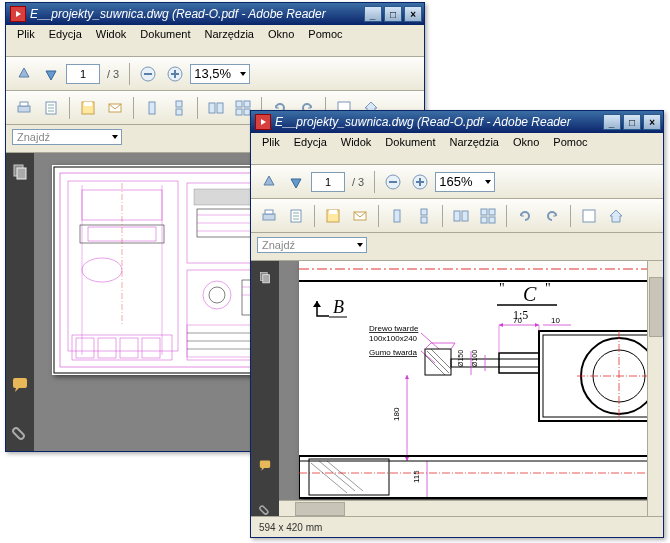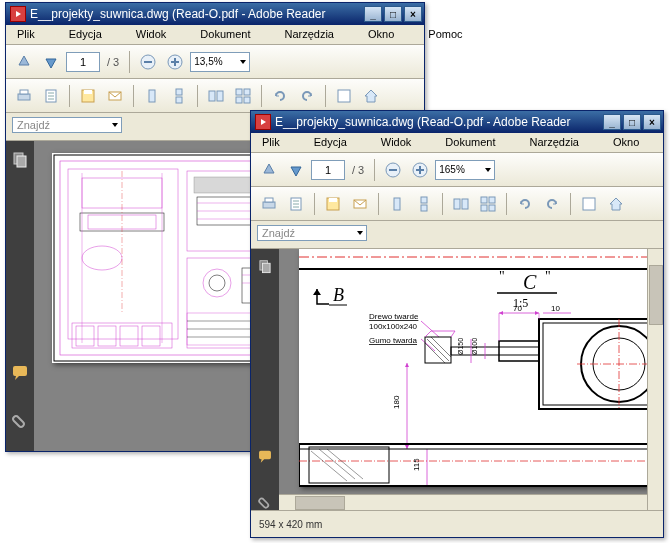--- a/index.html
+++ b/index.html
@@ -1,42 +1,42 @@
 <!DOCTYPE html>
 <html><head>
 <meta charset="utf-8">
 <style>
   * { box-sizing: border-box; margin: 0; padding: 0; }
   body { font-family: Tahoma, sans-serif; font-size: 11px; background: #fff; width: 670px; height: 543px; position: relative; overflow: hidden; }
   .window { position: absolute; background: #ece9d8; border: 1px solid #0a246a; box-shadow: 2px 2px 4px rgba(0,0,0,0.3); display: flex; flex-direction: column; }
-  .titlebar { background: linear-gradient(to bottom, #3b6ea5, #0a246a); color: #fff; display: flex; align-items: center; height: 22px; padding: 0 2px 0 4px; font-size: 12px; }
+  .titlebar { background: linear-gradient(to bottom, #3b6ea5, #0a246a); color: #fff; display: flex; align-items: center; height: 22px; padding: 0 2px 0 4px; font-size: 12px; font-style: italic; }
   .titlebar-icon { width: 16px; height: 16px; background: #d84040; border: 1px solid #900; margin-right: 4px; display: flex; align-items: center; justify-content: center; }
   .titlebar-icon::after { content: ""; width: 0; height: 0; border-left: 5px solid #fff; border-top: 3px solid transparent; border-bottom: 3px solid transparent; }
   .titlebar-text { flex: 1; white-space: nowrap; overflow: hidden; text-overflow: ellipsis; }
   .winbtns { display: flex; gap: 2px; }
   .winbtn { width: 18px; height: 16px; background: linear-gradient(#d6e5f5, #99b4d1); border: 1px solid #2c5a8c; display: flex; align-items: center; justify-content: center; color: #000; font-weight: bold; font-size: 10px; cursor: pointer; }
-  .menubar { display: flex; background: #ece9d8; padding: 2px 4px; border-bottom: 1px solid #aca899; height: 20px; gap: 20px; }
+  .menubar { display: flex; background: #ece9d8; padding: 2px 4px; border-bottom: 1px solid #aca899; height: 32px; }
   .menuitem { padding: 1px 7px; cursor: pointer; }
   .toolbar { display: flex; align-items: center; background: linear-gradient(#fdfdfb, #ece9d8); padding: 3px 6px; border-bottom: 1px solid #aca899; height: 34px; gap: 3px; }
   .tbtn { width: 24px; height: 24px; border: 1px solid transparent; display: flex; align-items: center; justify-content: center; cursor: pointer; border-radius: 3px; }
   .tbtn svg { width: 18px; height: 18px; }
   .sep { width: 1px; height: 22px; background: #aca899; margin: 0 3px; }
   .pageinput { width: 34px; height: 20px; border: 1px solid #7f9db9; text-align: center; font-size: 11px; }
   .pagelabel { padding: 0 4px; color: #555; }
-  .zoomselect { width: 60px; height: 20px; border: 1px solid #7f9db9; background: #fff; font-size: 10px; padding: 0 3px; display: flex; align-items: center; position: relative; cursor: pointer; }
+  .zoomselect { width: 60px; height: 20px; border: 1px solid #7f9db9; background: #fff; font-size: 13px; padding: 0 3px; display: flex; align-items: center; position: relative; cursor: pointer; }
   .zoomselect::after { content: ""; position: absolute; right: 3px; border-left: 3px solid transparent; border-right: 3px solid transparent; border-top: 4px solid #000; }
   .findbar { display: flex; padding: 4px 6px; background: #ece9d8; border-bottom: 1px solid #aca899; height: 28px; }
   .findinput { width: 110px; height: 16px; border: 1px solid #7f9db9; background: #fff; font-size: 11px; padding: 0 4px; color: #888; display: flex; align-items: center; position: relative; }
   .findinput::after { content: ""; position: absolute; right: 3px; border-left: 3px solid transparent; border-right: 3px solid transparent; border-top: 4px solid #000; }
   .content { flex: 1; display: flex; background: #5c5c5c; overflow: hidden; position: relative; }
   .sidepanel { width: 28px; background: #3f3f3f; display: flex; flex-direction: column; align-items: center; padding-top: 10px; gap: 30px; }
   .sidepanel .sicon { width: 18px; height: 18px; cursor: pointer; }
   .docarea { flex: 1; background: #838383; position: relative; overflow: hidden; }
   .page { background: #fff; box-shadow: 2px 2px 5px rgba(0,0,0,0.5); position: absolute; }
-  .statusbar { height: 27px; background: #ece9d8; border-top: 1px solid #aca899; display: flex; align-items: center; padding: 0 8px; font-size: 10px; color: #333; text-align: right; }
+  .statusbar { height: 21px; background: #ece9d8; border-top: 1px solid #aca899; display: flex; align-items: center; padding: 0 8px; font-size: 10px; color: #333; text-align: right; }
   
   .techdraw { width: 100%; height: 100%; }
   .scroll-v { position: absolute; right: 0; top: 0; bottom: 0; width: 16px; background: #ece9d8; border-left: 1px solid #aca899; }
   .scroll-h { position: absolute; left: 0; right: 16px; bottom: 0; height: 16px; background: #ece9d8; border-top: 1px solid #aca899; }
   .scroll-thumb-v { position: absolute; left: 1px; width: 14px; background: #c8c4b8; border: 1px solid #aca899; }
   .scroll-thumb-h { position: absolute; top: 1px; height: 14px; background: #c8c4b8; border: 1px solid #aca899; }
 </style>
 </head>
 <body>
 

